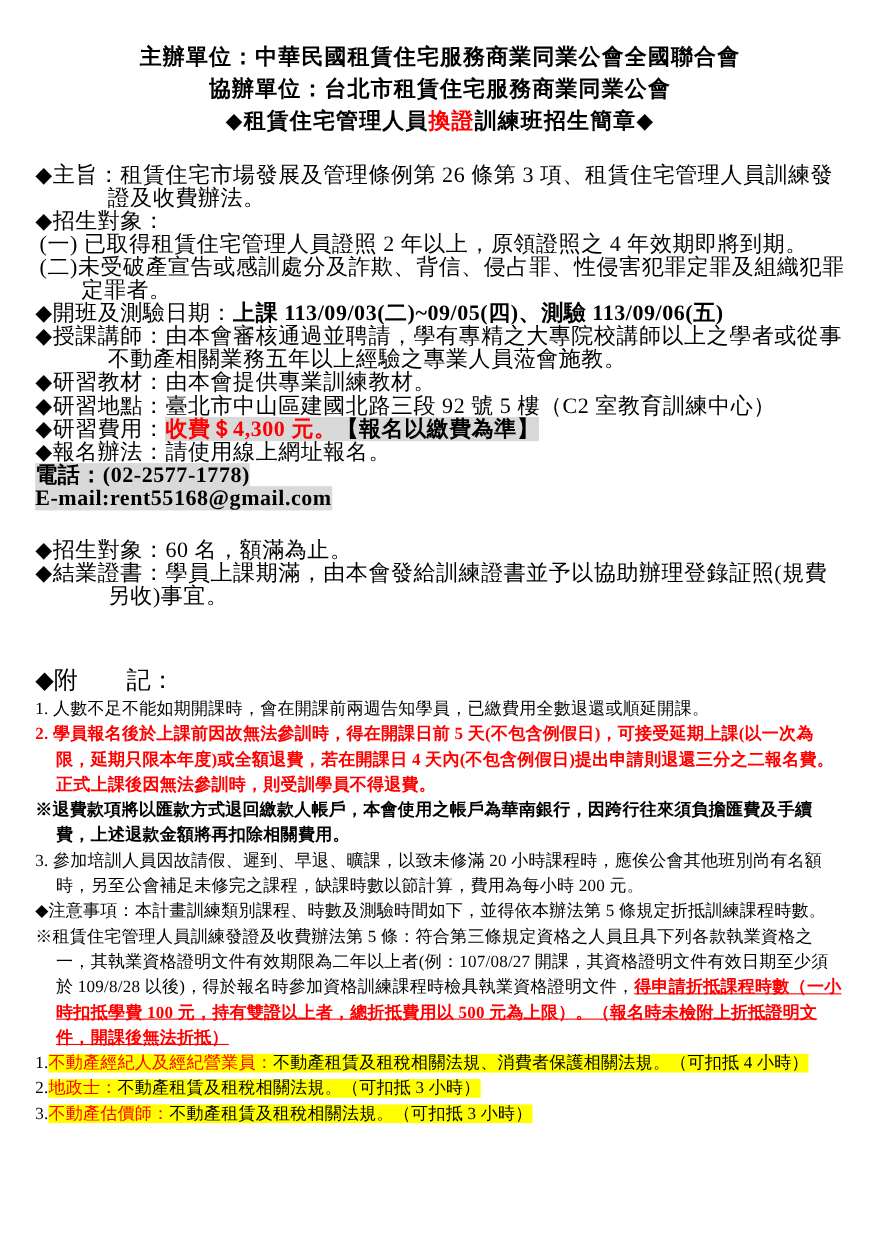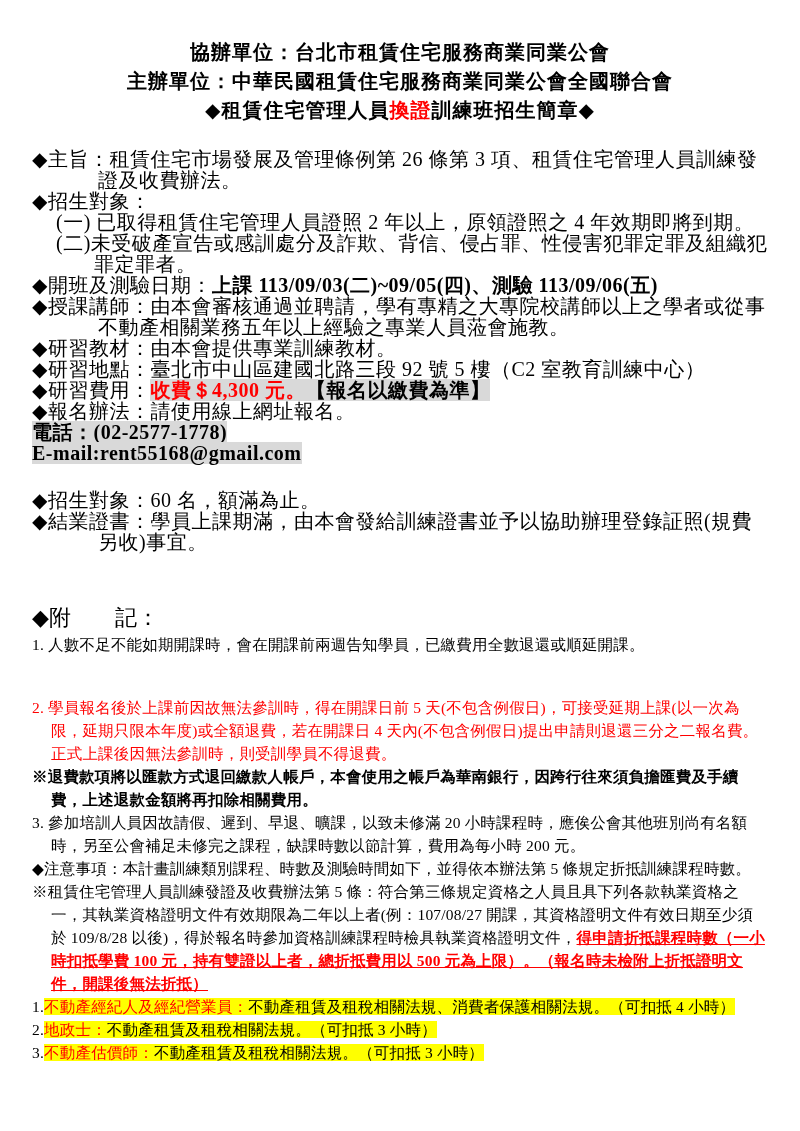--- a/index.html
+++ b/index.html
@@ -13,44 +13,44 @@
     box-sizing:border-box;padding:38px 32px 20px 32px;
     font-family:"Liberation Serif","DejaVu Serif",serif;
     color:#000;overflow:hidden;
   }
   
   .h-line{font-size:20px;line-height:29px;font-weight:bold;text-align:center;letter-spacing:1px;}
   
   .body{margin-top:24px;}
   .b-line{font-size:20px;line-height:21px;letter-spacing:0.5px;}
   .hang{padding-left:66px;text-indent:-66px;}
-  .aud{margin-left:24px;padding-left:38px;text-indent:-38px;}
+  .aud{margin-left:4px;padding-left:38px;text-indent:-38px;}
   .bold{font-weight:bold;}
   .red{color:var(--red);}
-  .red-bold{color:var(--red);font-weight:normal;margin-top:40px;}
+  .red-bold{color:var(--red);font-weight:bold;}
   .red-underline{color:var(--red);font-weight:bold;text-decoration:underline;}
   .hl-gray{background:var(--gray);font-weight:bold;}
   .hl-yellow{background:var(--yellow);}
   .gap-sm{height:26px;}
   .gap-xs{height:18px;}
   
   .notes{margin-top:6px;}
   .n-line{font-size:15.5px;line-height:23px;letter-spacing:0.2px;}
   .note{padding-left:19px;text-indent:-19px;}
   .n-heading{font-size:22px;line-height:30px;}
   .ded-num{color:#000;}
 </style>
 </head>
 <body>
 
 <div class="page">
 
   <header>
+    <div class="h-line">主辦單位：中華民國租賃住宅服務商業同業公會全國聯合會</div>
     <div class="h-line">協辦單位：台北市租賃住宅服務商業同業公會</div>
-    <div class="h-line">主辦單位：中華民國租賃住宅服務商業同業公會全國聯合會</div>
     <div class="h-line"><span>◆租賃住宅管理人員</span><span class="red">換證</span><span>訓練班招生簡章◆</span></div>
   </header>
 
   <main class="body">
 
     <div class="b-line hang"><span>◆主旨：</span><span>租賃住宅市場發展及管理條例第 26 條第 3 項、租賃住宅管理人員訓練發證及收費辦法。</span></div>
 
     <div class="b-line">◆招生對象：</div>
     <div class="b-line aud">(一) 已取得租賃住宅管理人員證照 2 年以上，原領證照之 4 年效期即將到期。</div>
     <div class="b-line aud">(二)未受破產宣告或感訓處分及詐欺、背信、侵占罪、性侵害犯罪定罪及組織犯罪定罪者。</div>

